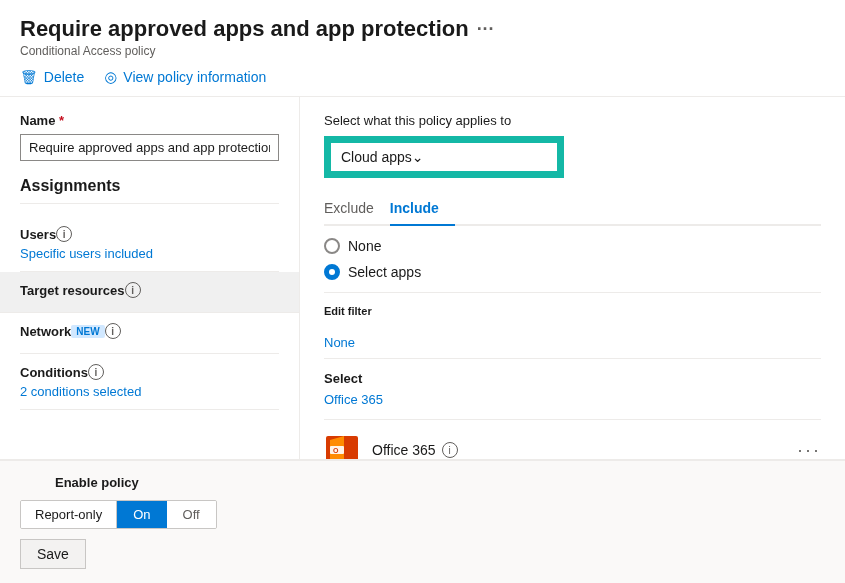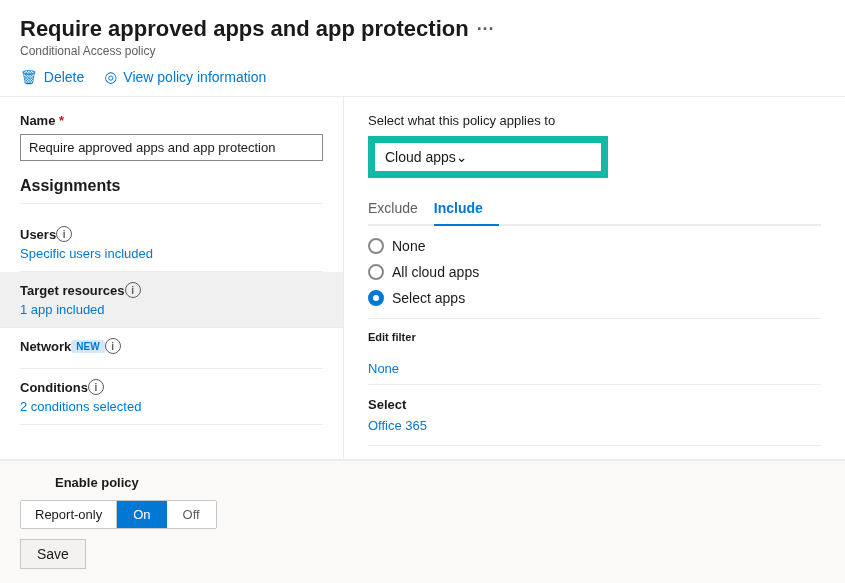--- a/index.html
+++ b/index.html
@@ -10,21 +10,21 @@
     .header { padding: 16px 20px 0 20px; }
     .policy-title { font-size: 22px; font-weight: 600; color: #1a1a1a; display: flex; align-items: center; gap: 8px; }
     .policy-subtitle { font-size: 12px; color: #605e5c; margin-top: 2px; }
     .more-icon { color: #605e5c; font-size: 18px; cursor: pointer; }
 
     .toolbar { display: flex; align-items: center; gap: 20px; padding: 10px 20px; border-bottom: 1px solid #edebe9; }
     .toolbar-btn { display: flex; align-items: center; gap: 6px; color: #0078d4; cursor: pointer; font-size: 14px; background: none; border: none; padding: 0; }
 
     .content-area { display: flex; flex: 1; overflow: hidden; }
 
-    .left-panel { width: 344px; padding: 16px 20px; border-right: 1px solid #edebe9; display: flex; flex-direction: column; gap: 0; }
+    .left-panel { width: 300px; padding: 16px 20px; border-right: 1px solid #edebe9; display: flex; flex-direction: column; gap: 0; }
 
     .name-section { margin-bottom: 16px; }
     .field-label { font-size: 13px; font-weight: 600; margin-bottom: 6px; }
     .required-star { color: #c50f1f; }
     .text-input { width: 100%; border: 1px solid #8a8886; padding: 5px 8px; font-size: 13px; color: #1a1a1a; outline: none; }
 
     .assignments-label { font-size: 16px; font-weight: 600; margin-bottom: 12px; padding-bottom: 8px; border-bottom: 1px solid #edebe9; }
 
     .section-item { padding: 10px 0; border-bottom: 1px solid #edebe9; cursor: pointer; }
     .section-item.active { background: #f0f0f0; margin: 0 -20px; padding: 10px 20px; }
@@ -123,21 +123,20 @@
           <span class="info-icon">i</span>
         </div>
         <div class="section-value">Specific users included</div>
       </div>
 
       <div class="section-item active">
         <div class="section-header">
           <span>Target resources</span>
           <span class="info-icon">i</span>
         </div>
-        <div class="section-value">1 app included</div>
       </div>
 
       <div class="section-item">
         <div class="section-header">
           <span>Network</span>
           <span class="new-badge">NEW</span>
           <span class="info-icon">i</span>
         </div>
       </div>
 
@@ -162,24 +161,20 @@
 
       <div class="tabs">
         <div class="tab">Exclude</div>
         <div class="tab active">Include</div>
       </div>
 
       <div class="radio-group">
         <div class="radio-item">
           <span class="radio-circle"></span>
           <span>None</span>
-        </div>
-        <div class="radio-item">
-          <span class="radio-circle"></span>
-          <span>All cloud apps</span>
         </div>
         <div class="radio-item">
           <span class="radio-circle selected"></span>
           <span>Select apps</span>
         </div>
       </div>
 
       <hr class="divider">
 
       <div class="filter-section">

